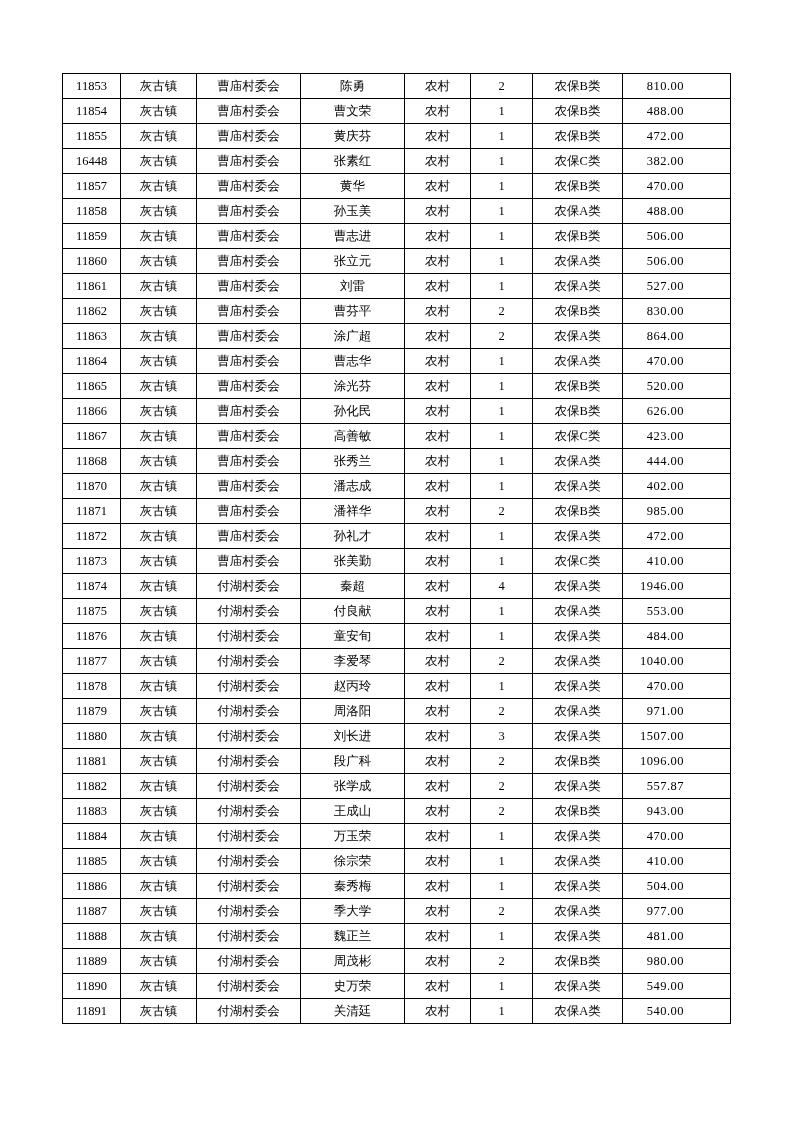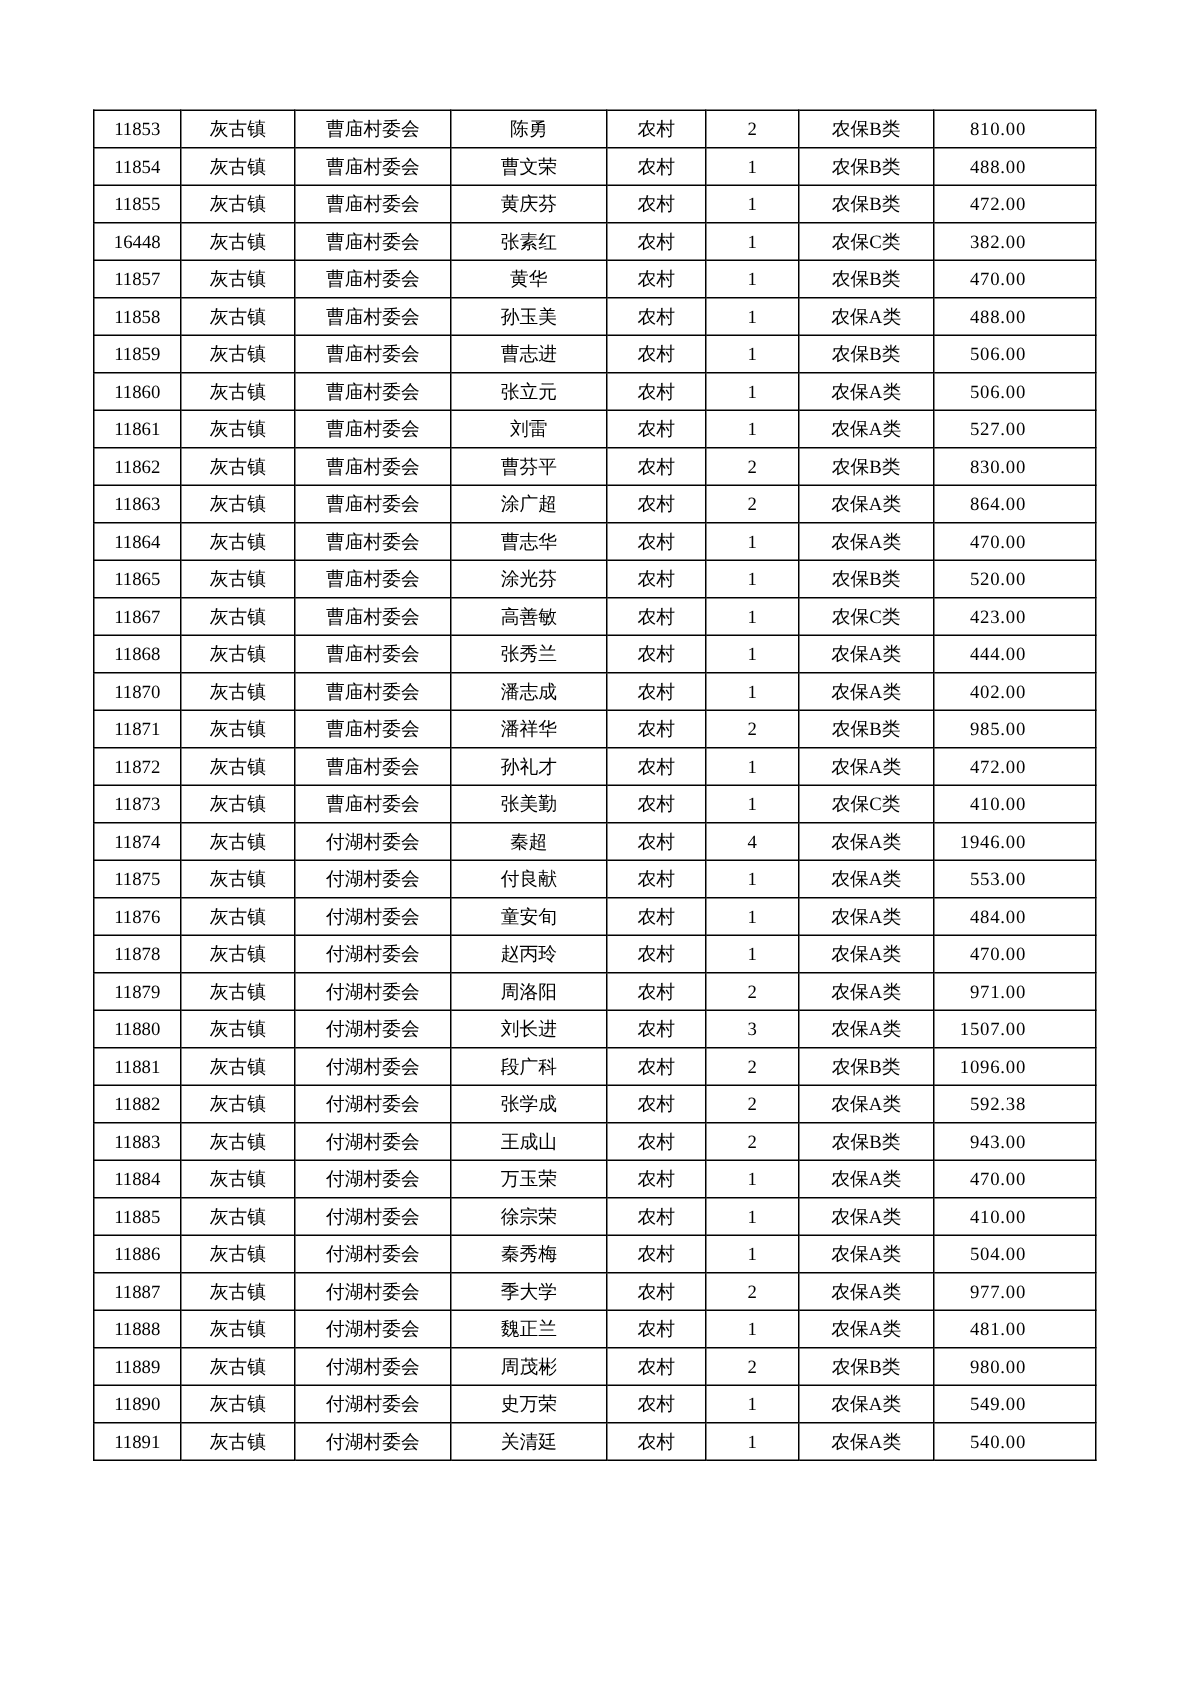--- a/index.html
+++ b/index.html
@@ -183,20 +183,30 @@
           <td>11865</td>
           <td>灰古镇</td>
           <td>曹庙村委会</td>
           <td>涂光芬</td>
           <td>农村</td>
           <td>1</td>
           <td>农保B类</td>
           <td class="amount">520.00</td>
         </tr>
         <tr>
+          <td>11866</td>
+          <td>灰古镇</td>
+          <td>曹庙村委会</td>
+          <td>孙化民</td>
+          <td>农村</td>
+          <td>1</td>
+          <td>农保B类</td>
+          <td class="amount">626.00</td>
+        </tr>
+        <tr>
           <td>11867</td>
           <td>灰古镇</td>
           <td>曹庙村委会</td>
           <td>高善敏</td>
           <td>农村</td>
           <td>1</td>
           <td>农保C类</td>
           <td class="amount">423.00</td>
         </tr>
         <tr>
@@ -273,20 +283,30 @@
           <td>11876</td>
           <td>灰古镇</td>
           <td>付湖村委会</td>
           <td>童安旬</td>
           <td>农村</td>
           <td>1</td>
           <td>农保A类</td>
           <td class="amount">484.00</td>
         </tr>
         <tr>
+          <td>11877</td>
+          <td>灰古镇</td>
+          <td>付湖村委会</td>
+          <td>李爱琴</td>
+          <td>农村</td>
+          <td>2</td>
+          <td>农保A类</td>
+          <td class="amount">1040.00</td>
+        </tr>
+        <tr>
           <td>11878</td>
           <td>灰古镇</td>
           <td>付湖村委会</td>
           <td>赵丙玲</td>
           <td>农村</td>
           <td>1</td>
           <td>农保A类</td>
           <td class="amount">470.00</td>
         </tr>
         <tr>
@@ -320,21 +340,21 @@
           <td class="amount">1096.00</td>
         </tr>
         <tr>
           <td>11882</td>
           <td>灰古镇</td>
           <td>付湖村委会</td>
           <td>张学成</td>
           <td>农村</td>
           <td>2</td>
           <td>农保A类</td>
-          <td class="amount">592.38</td>
+          <td class="amount">557.87</td>
         </tr>
         <tr>
           <td>11883</td>
           <td>灰古镇</td>
           <td>付湖村委会</td>
           <td>王成山</td>
           <td>农村</td>
           <td>2</td>
           <td>农保B类</td>
           <td class="amount">943.00</td>

